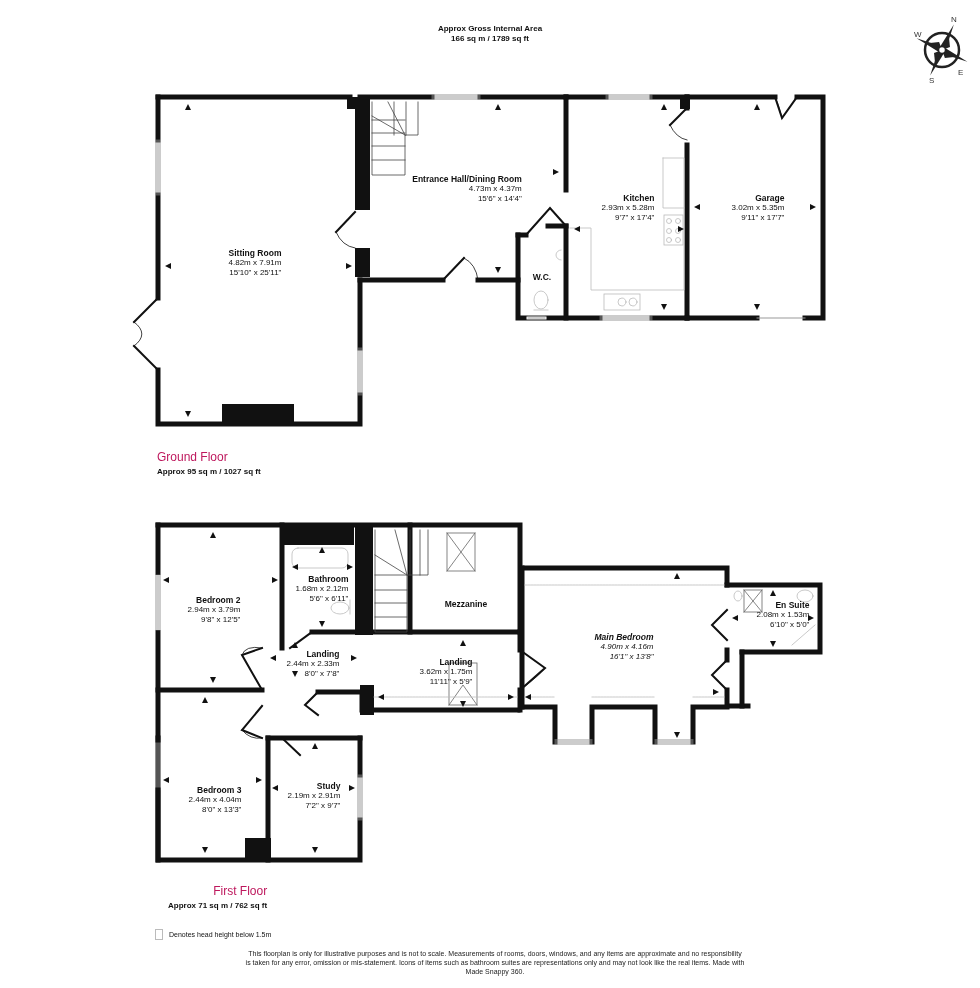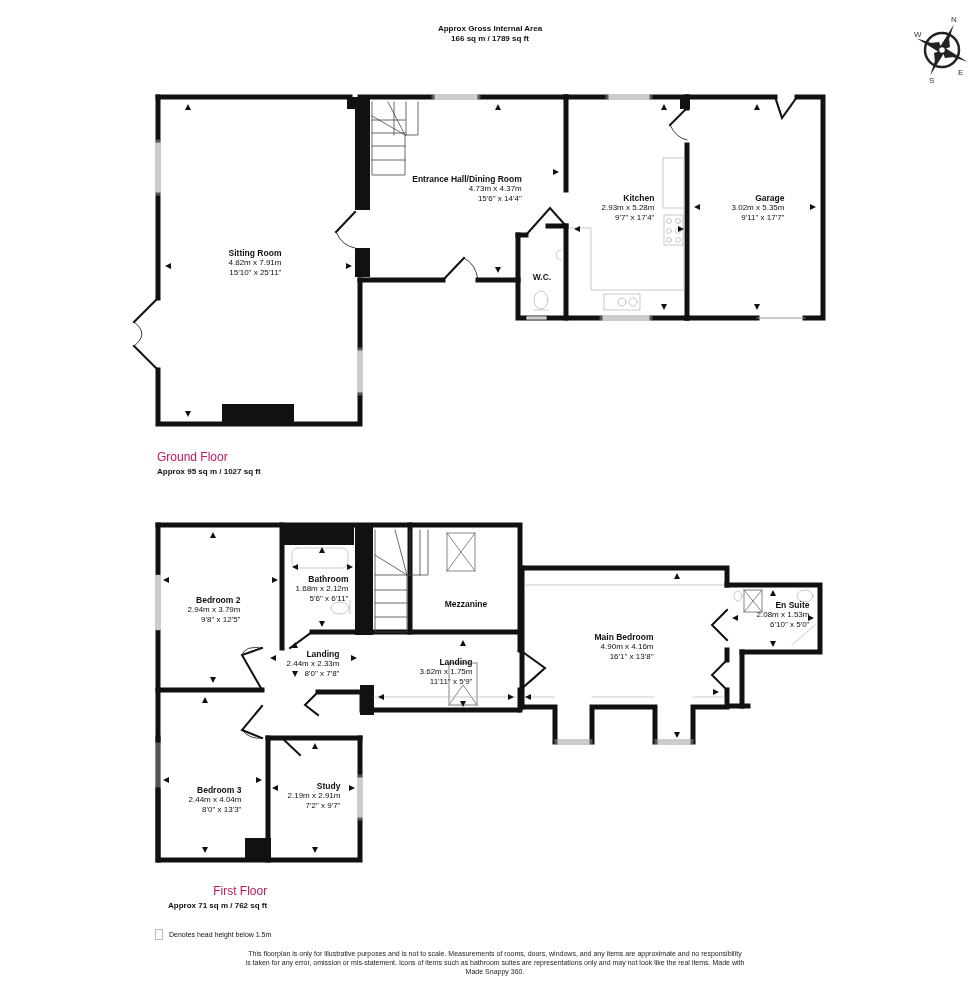--- a/index.html
+++ b/index.html
@@ -380,21 +380,21 @@
 <div class="abs room" style="left:313px; top:649px;">
   <div class="nm">Landing</div>
   <div>2.44m x 2.33m</div>
   <div>8'0" x 7'8"</div>
 </div>
 <div class="abs room" style="left:446px; top:657px;">
   <div class="nm">Landing</div>
   <div>3.62m x 1.75m</div>
   <div>11'11" x 5'9"</div>
 </div>
-<div class="abs room" style="left:624px; top:632px;">
+<div class="abs room" style="left:624px; top:632px;font-style:italic;">
   <div class="nm">Main Bedroom</div>
   <div>4.90m x 4.16m</div>
   <div>16'1" x 13'8"</div>
 </div>
 <div class="abs room" style="left:776px; top:600px;margin-left:7px;">
   <div class="nm">En Suite</div>
   <div>2.08m x 1.53m</div>
   <div>6'10" x 5'0"</div>
 </div>
 <div class="abs room" style="left:215px; top:761px;margin-top:24px;">

